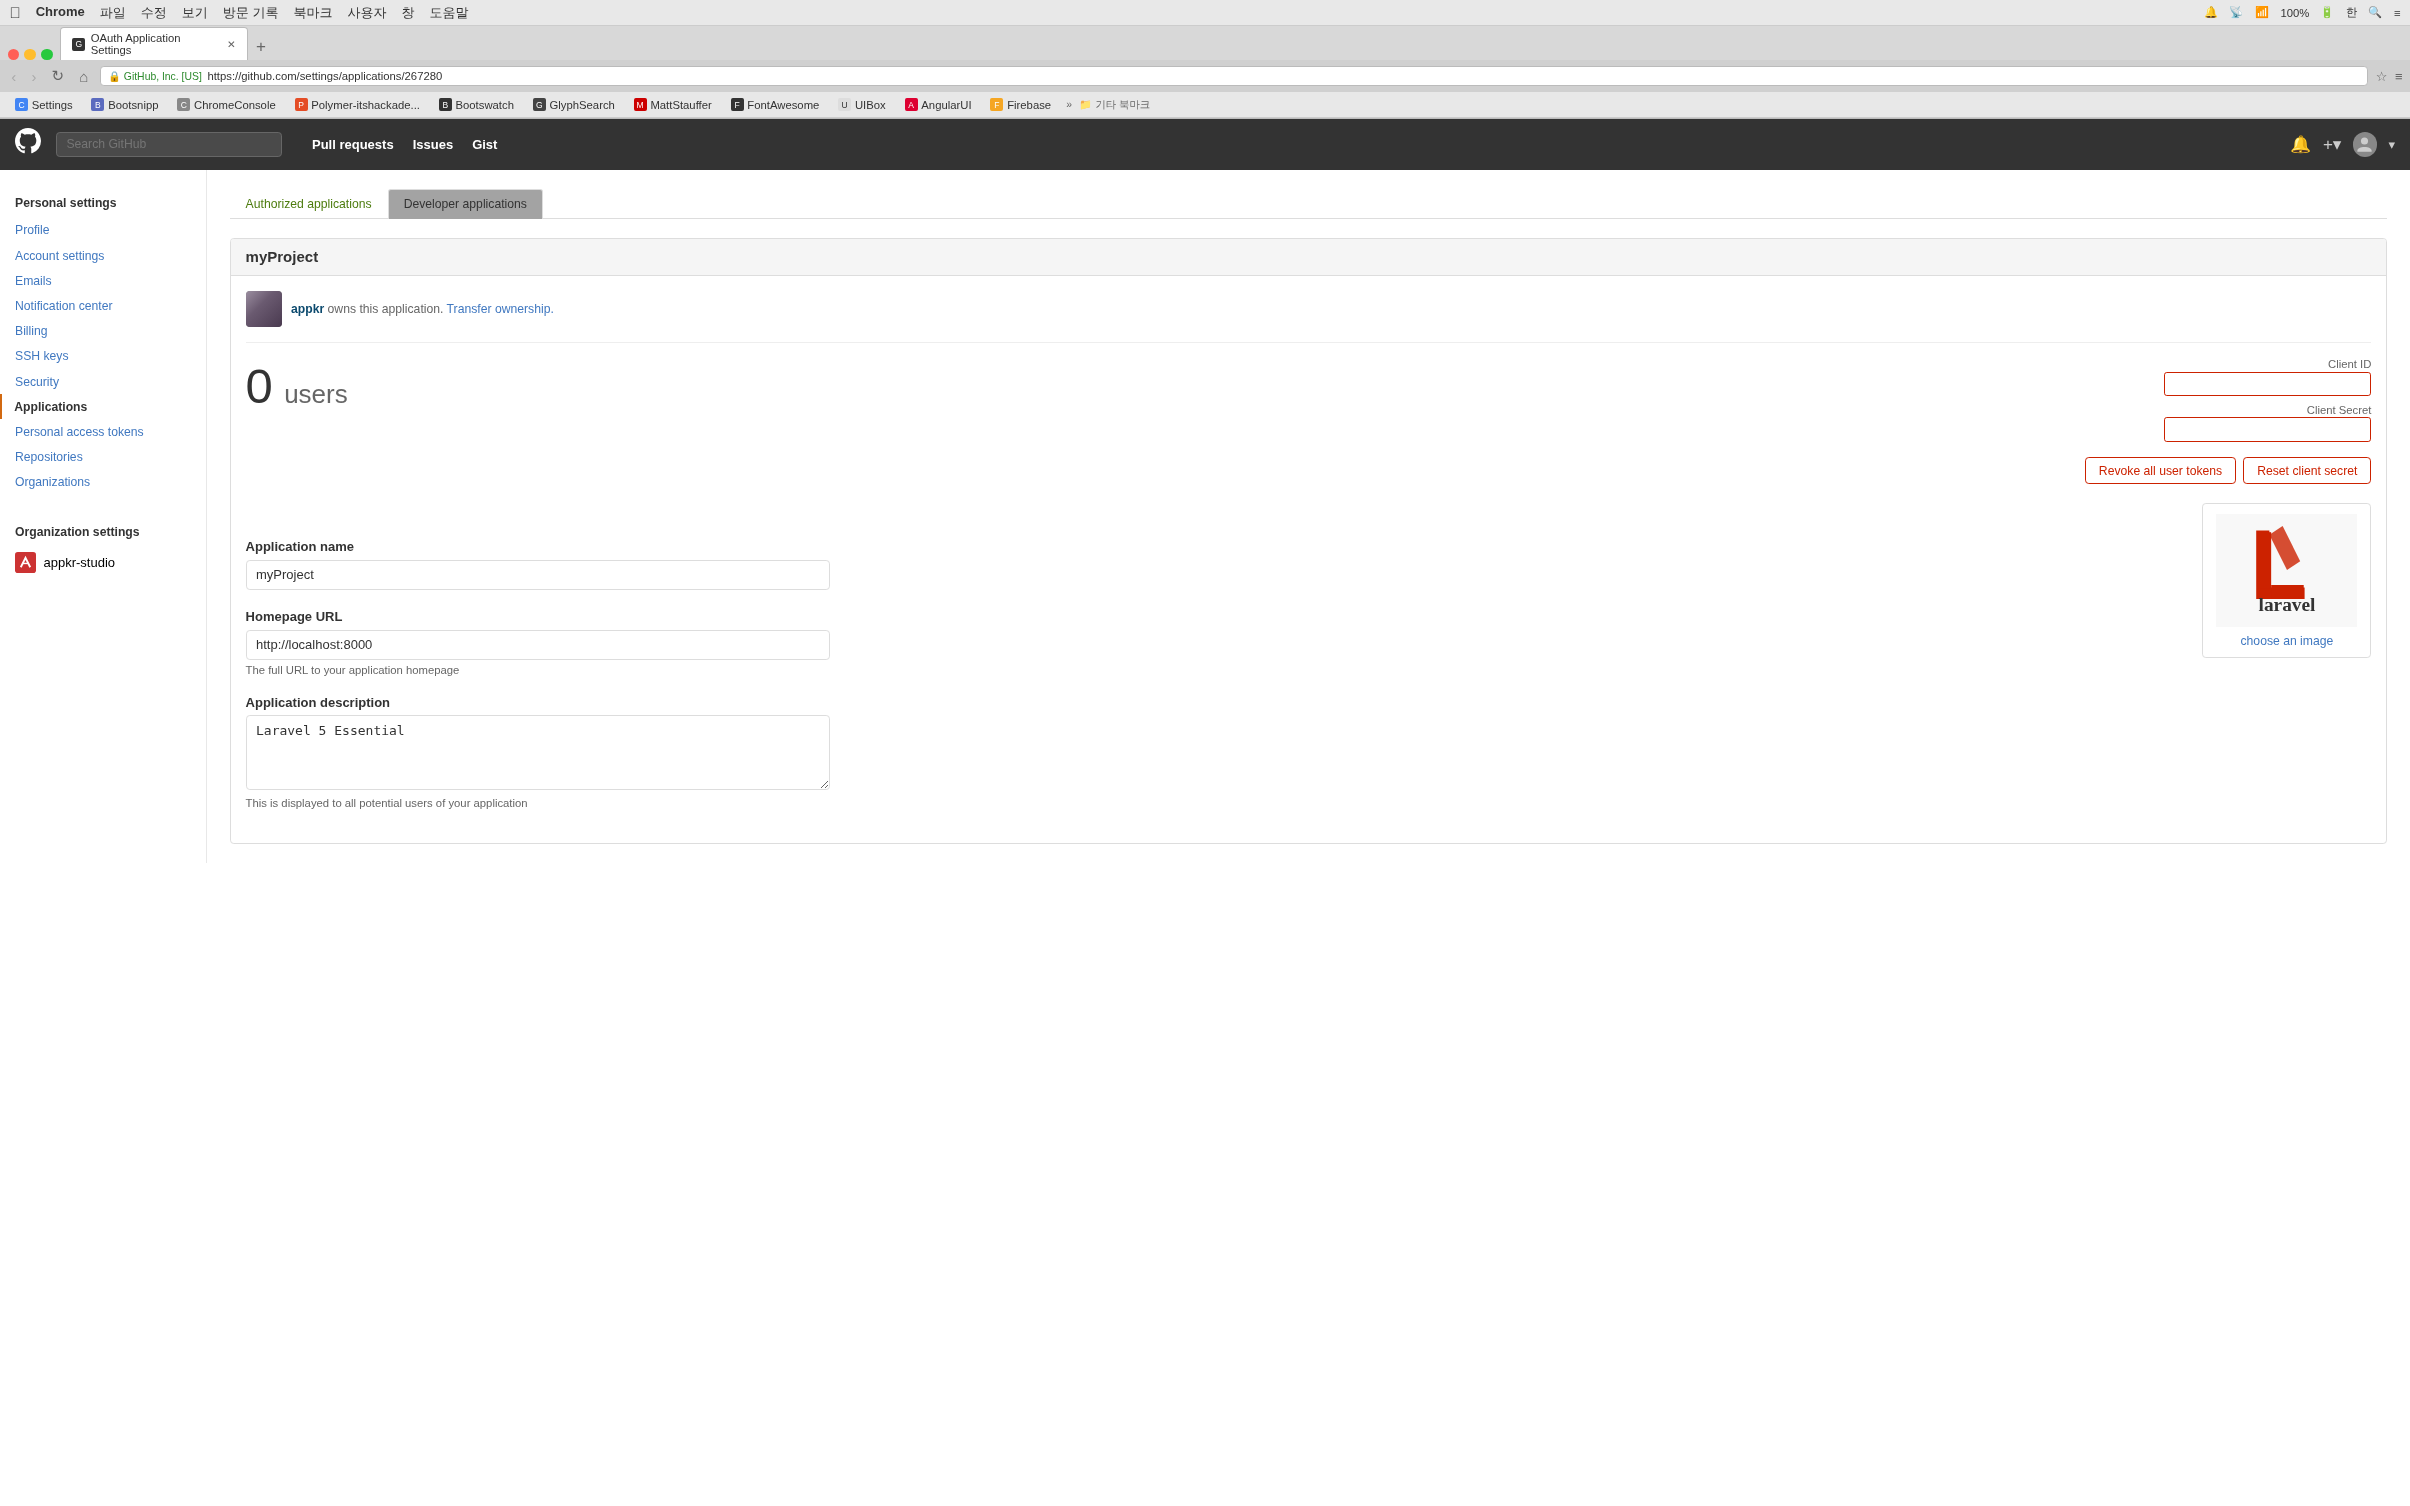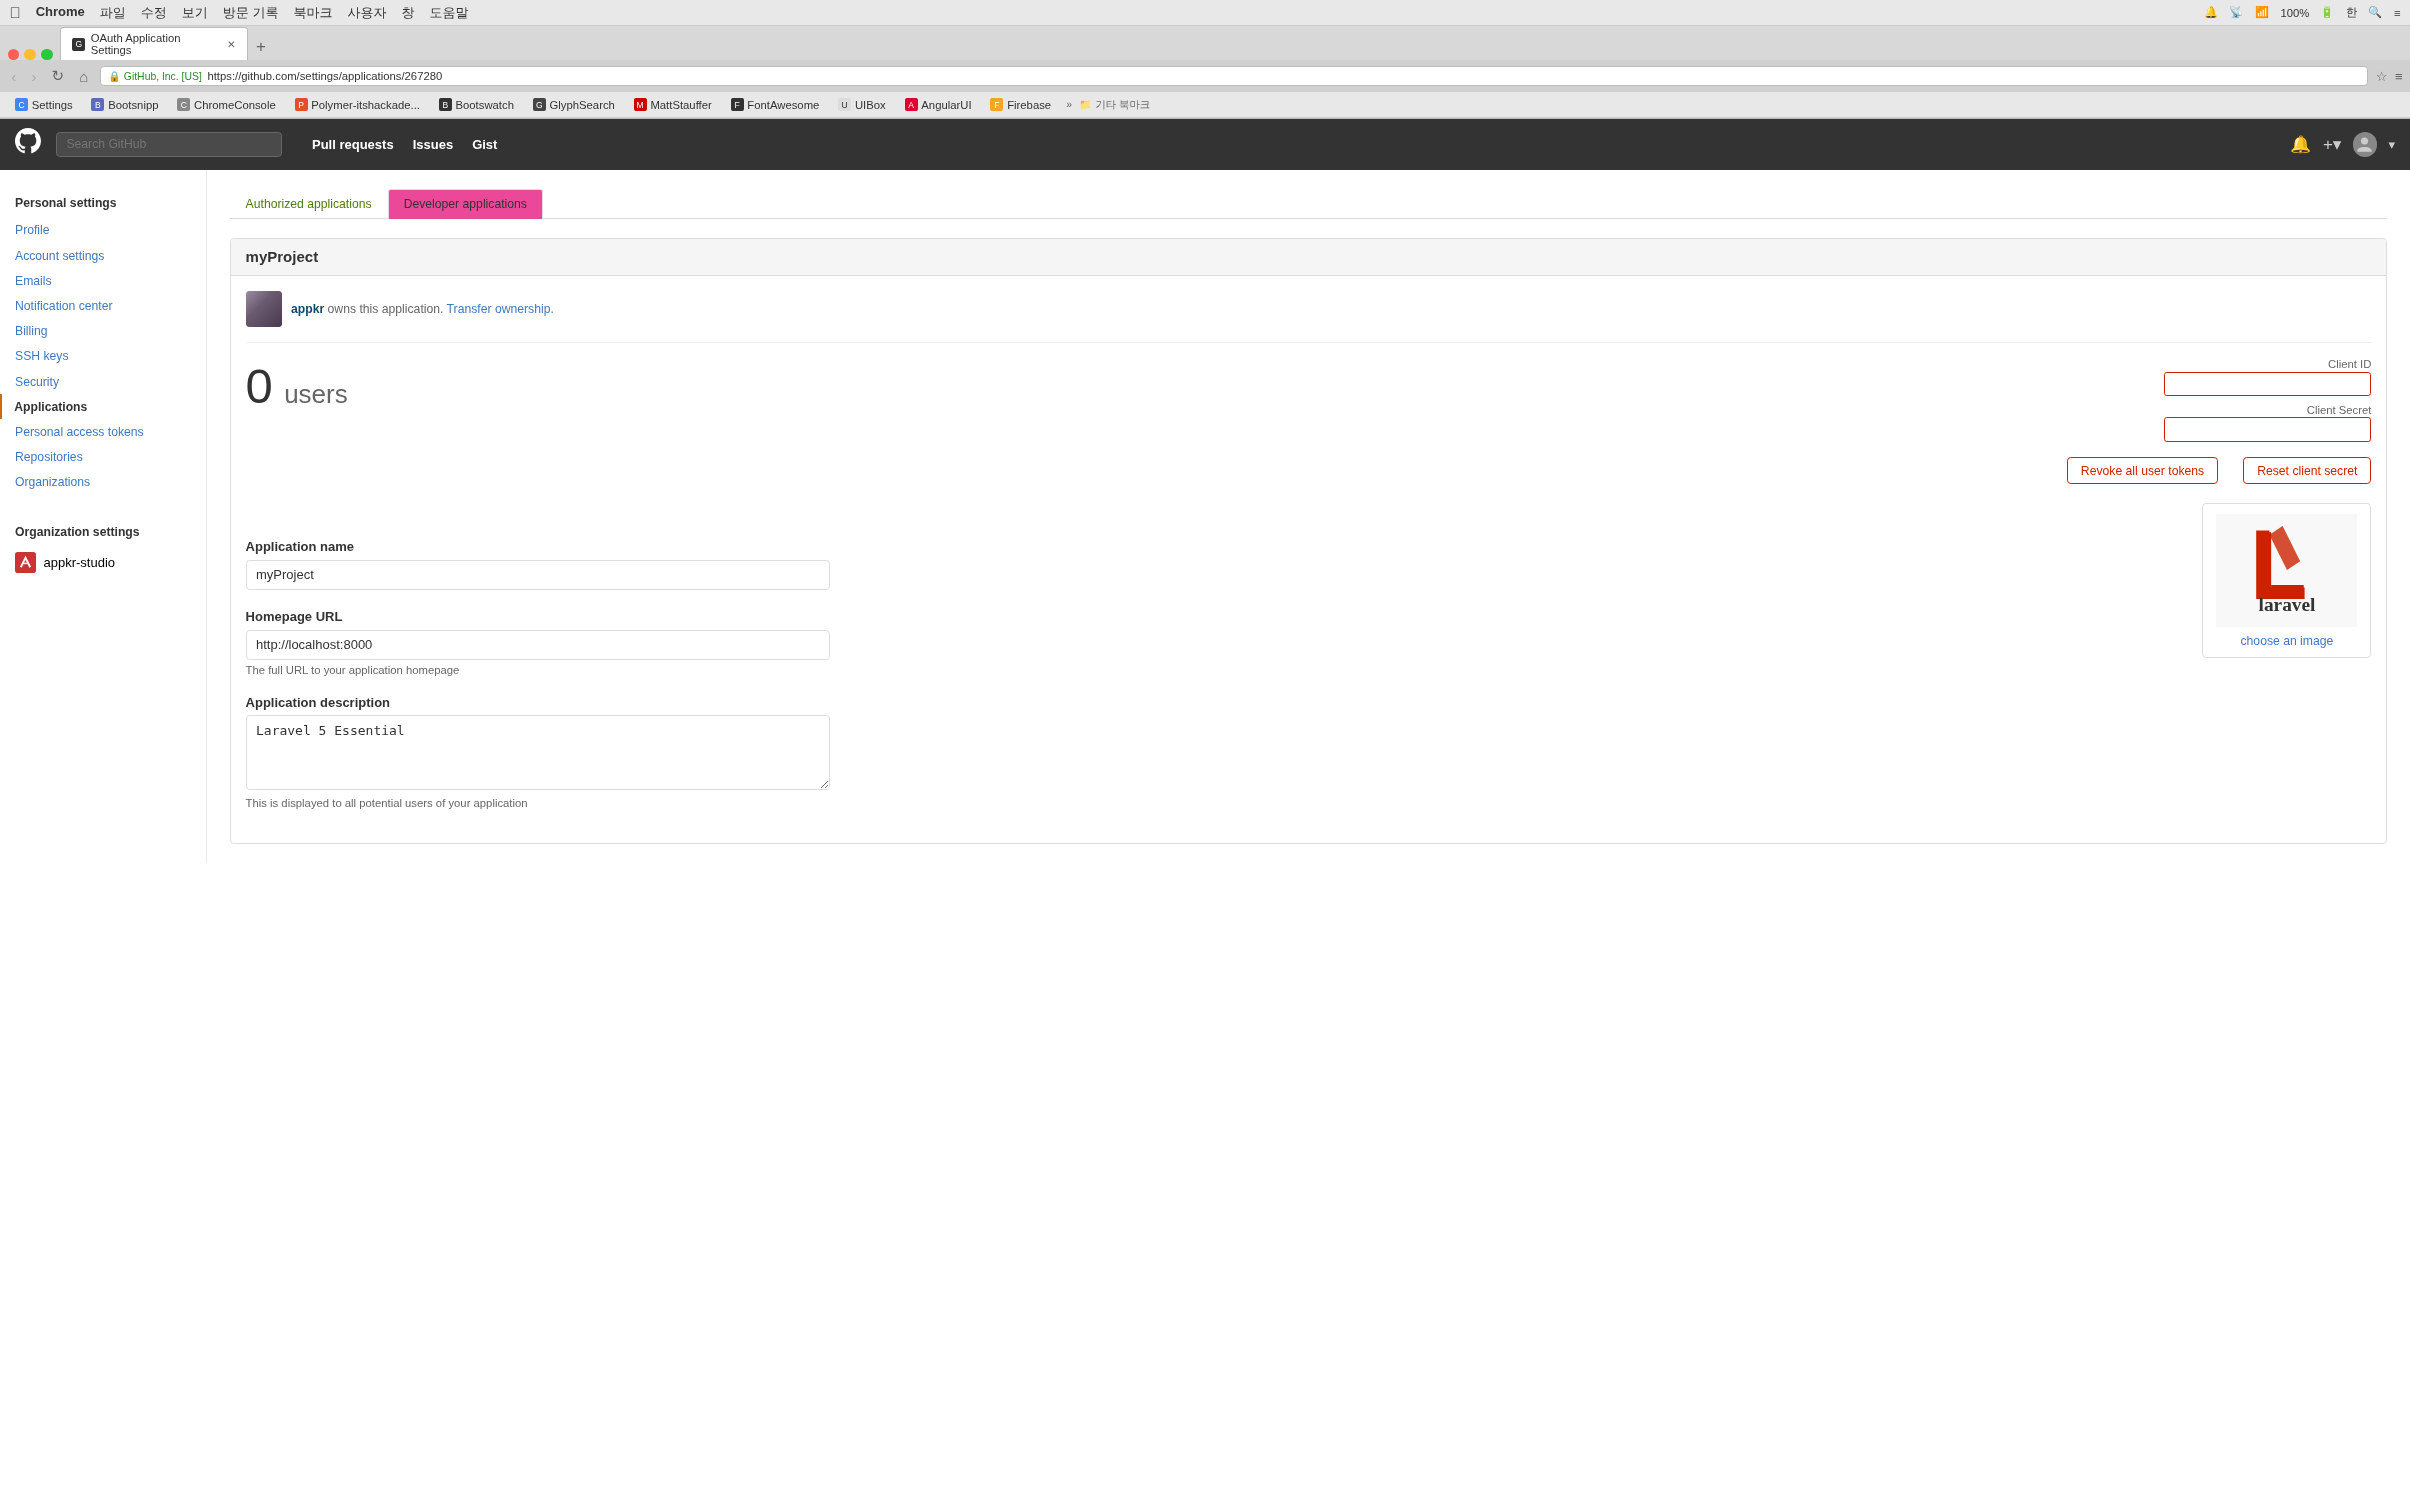--- a/index.html
+++ b/index.html
@@ -169,21 +169,21 @@
       font-size: 12.2px;
       color: #4d7c0f;
       cursor: pointer;
       border: 0.9px solid transparent;
       border-bottom: none;
       margin-bottom: -0.9px;
       text-decoration: none;
     }
     .tab-item.active {
       color: #333;
-      background: #ec4899;
+      background: #a3a3a3;
       border-color: #ddd;
       border-radius: 2.8px 2.8px 0 0;
       border-bottom-color: #fff;
       font-weight: 400;
     }
 
     
     .app-header {
       border: 0.9px solid #ddd;
       border-radius: 3.8px;
@@ -228,21 +228,21 @@
     .credential-input {
       width: 207px;
       border: 1.9px solid #cc2200;
       border-radius: 2.8px;
       padding: 3.8px 7.5px;
       font-size: 11.3px;
       background: #fff;
       height: 24.5px;
     }
 
-    .action-buttons { display: flex; gap: 25px; justify-content: flex-end; margin-bottom: 19px; }
+    .action-buttons { display: flex; gap: 7px; justify-content: flex-end; margin-bottom: 19px; }
     .btn-danger {
       padding: 5.6px 13px;
       font-size: 12.2px;
       border: 0.9px solid #cc2200;
       border-radius: 3.8px;
       background: #fff;
       color: #cc2200;
       cursor: pointer;
     }
 

